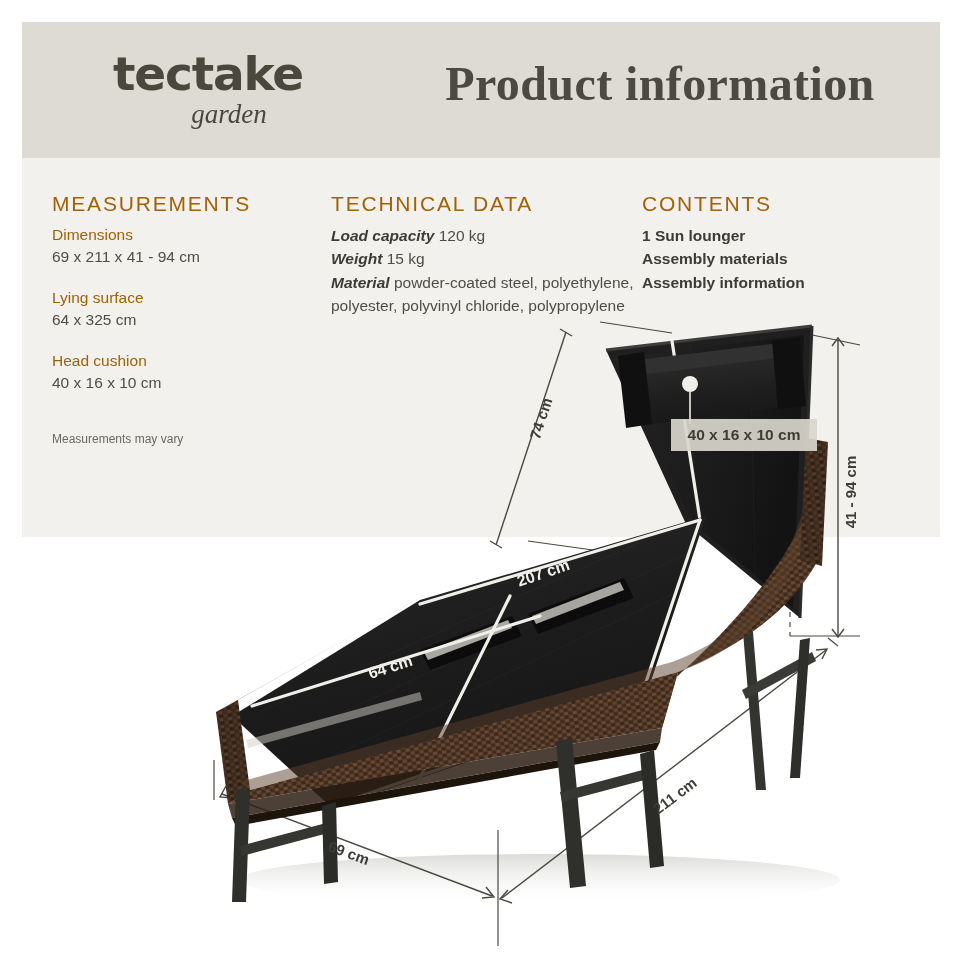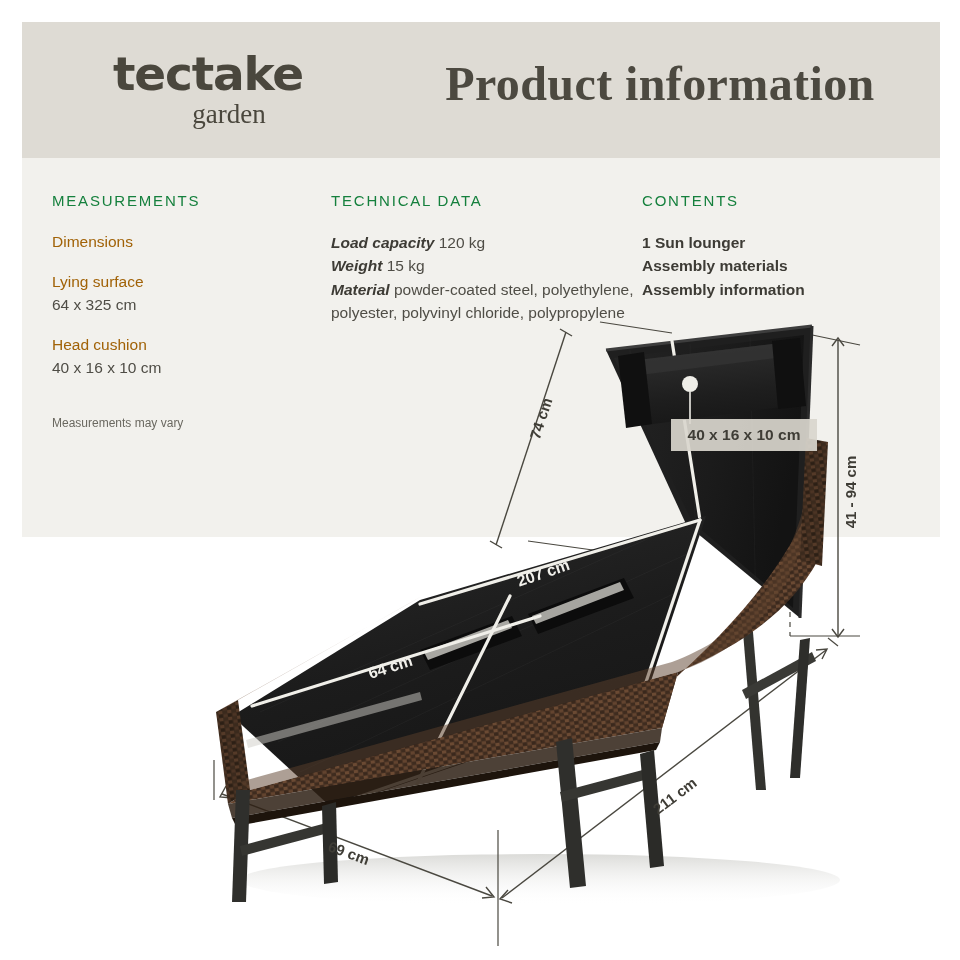--- a/index.html
+++ b/index.html
@@ -44,20 +44,21 @@
     color: #4a473d;
     line-height: 1;
   }
   #brand-sub {
     font-family: "Liberation Serif", serif;
     font-size: 27px;
     color: #4a473d;
     line-height: 1;
     margin-top: 4px;
     margin-left: 42px;
+    font-style: italic;
   }
 
   
   #page-title {
     position: absolute;
     left: 400px; top: 56px;
     width: 520px;
     text-align: center;
     font-family: "Liberation Serif", serif;
     font-size: 48px;
@@ -66,25 +67,25 @@
     letter-spacing: 0.4px;
   }
 
   
   .col { position: absolute; top: 192px; }
   #col-measurements { left: 52px; width: 270px; }
   #col-technical    { left: 331px; width: 320px; }
   #col-contents     { left: 642px; width: 260px; }
 
   .col-heading {
-    font-size: 15px;
+    font-size: 21px;
     font-weight: normal;
     letter-spacing: 1.8px;
-    color: #15803d;
-    margin-bottom: 22px;
+    color: #a16207;
+    margin-bottom: 8px;
     white-space: nowrap;
   }
   .group { margin-bottom: 18px; }
   .group:last-child { margin-bottom: 0; }
   .lbl {
     font-size: 15.5px;
     font-weight: normal;
     color: #a16207;
     line-height: 1.45;
   }
@@ -154,20 +155,21 @@
     <div id="brand-sub">garden</div>
   </div>
 
   <div id="page-title">Product information</div>
 
   <div class="col" id="col-measurements">
     <div class="col-heading">MEASUREMENTS</div>
 
     <div class="group">
       <div class="lbl">Dimensions</div>
+      <div class="val">69 x 211 x 41 - 94 cm</div>
     </div>
     <div class="group">
       <div class="lbl">Lying surface</div>
       <div class="val">64 x 325 cm</div>
     </div>
     <div class="group">
       <div class="lbl">Head cushion</div>
       <div class="val">40 x 16 x 10 cm</div>
     </div>
 

